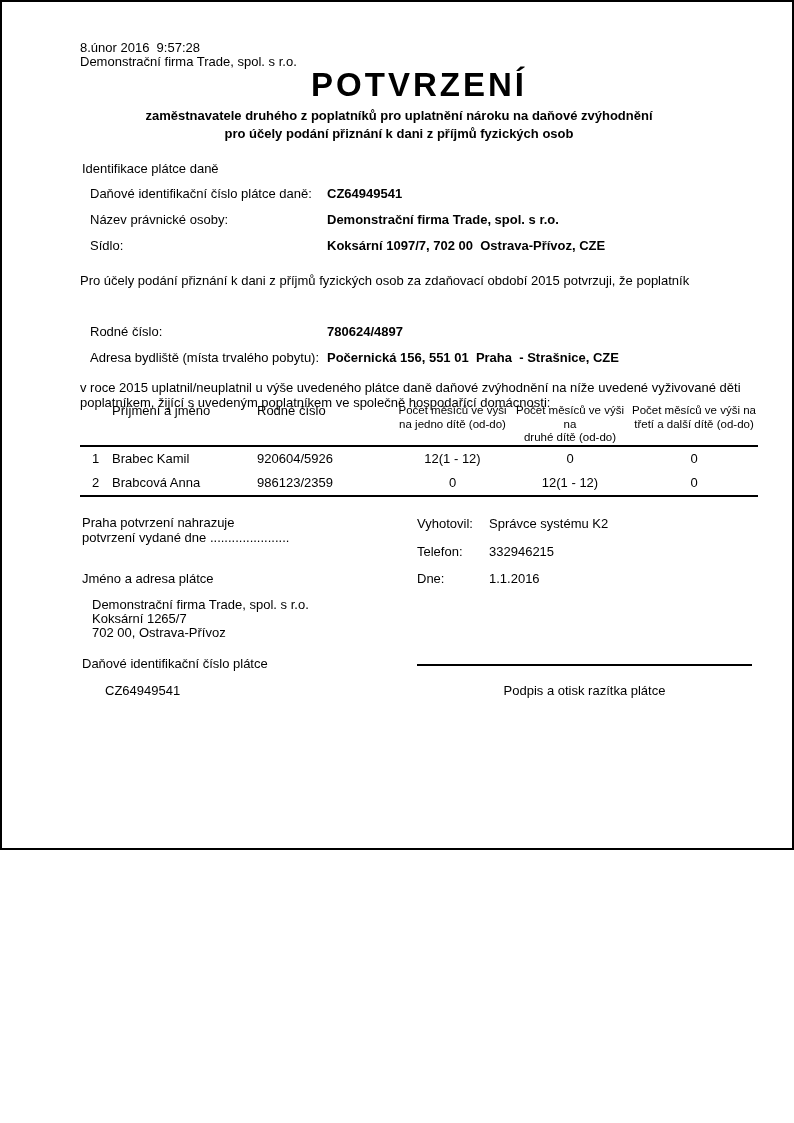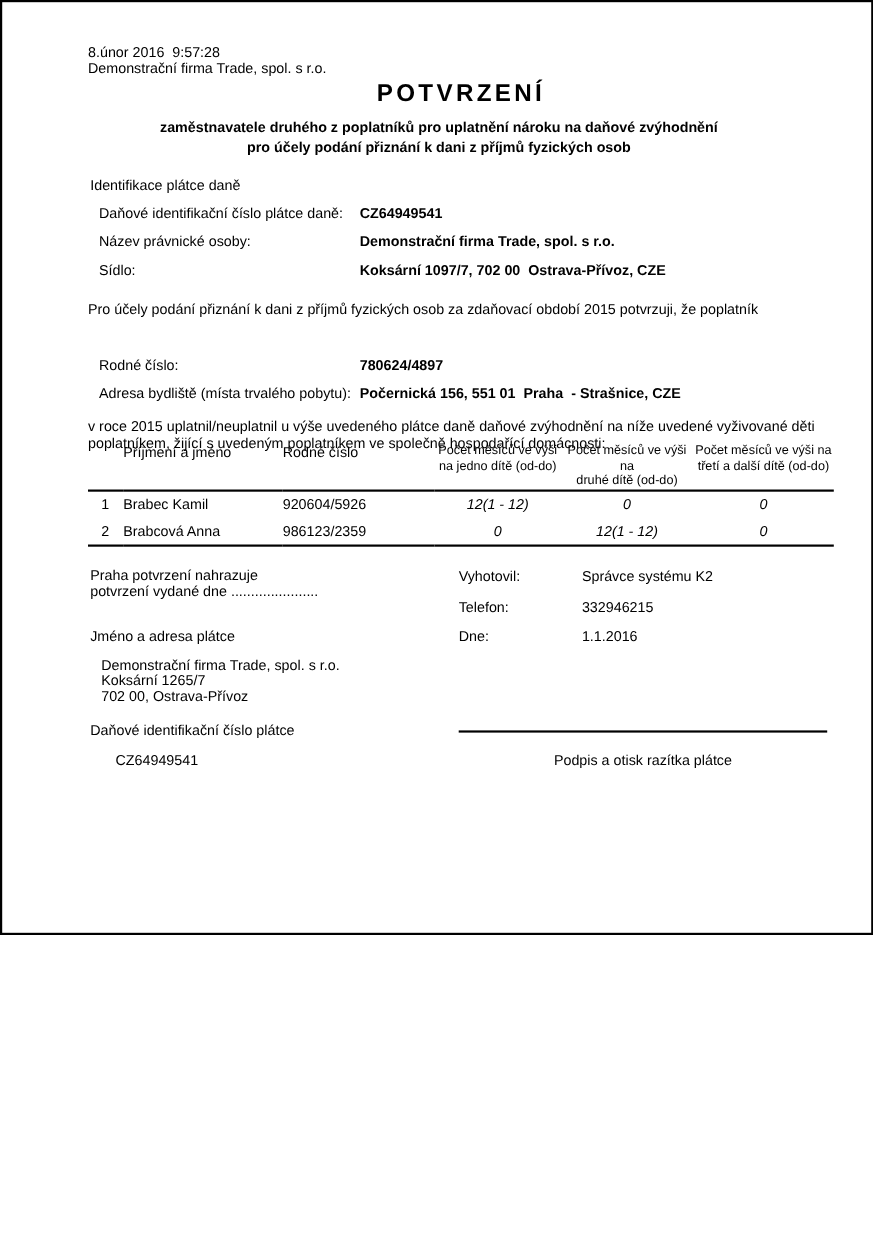--- a/index.html
+++ b/index.html
@@ -20,21 +20,21 @@
   }
   .abs { position: absolute; }
   .pre { white-space: pre; }
 
   .meta-line1 { left: 78px; top: 38px; }
   .meta-line2 { left: 78px; top: 52px; }
 
   .doc-title {
     left: 78px; top: 69px; width: 678px;
     text-align: center;
-    font-size: 22px;
+    font-size: 33px;
     line-height: 28px;
     font-weight: bold;
     letter-spacing: 3px;
   }
   .doc-subtitle {
     left: 0; top: 105px; width: 794px;
     text-align: center;
     font-weight: bold;
     line-height: 18px;
   }
@@ -71,26 +71,26 @@
     font-size: 11.5px;
     line-height: 13.5px;
   }
   table.children td {
     height: 24px;
     line-height: 24px;
     padding: 0;
     font-size: 13px;
   }
   table.children td.c-num { text-align: left; padding-left: 12px; }
-  table.children td.c-months { text-align: center; font-style: italic; }
+  table.children td.c-months { text-align: center; }
 
   .note-line1 { left: 80px; top: 513px; }
   .note-line2 { left: 80px; top: 528px; white-space: pre; }
 
-  .kv { position: absolute; left: 415px; display: flex; gap: 40px; }
+  .kv { position: absolute; left: 415px; display: flex; }
   .kv .klabel { min-width: 72px; }
   .kv-prepared { top: 514px; }
   .kv-phone { top: 542px; }
   .kv-date { top: 569px; }
 
   .payer-addr-heading { left: 80px; top: 569px; }
   .payer-addr { left: 90px; top: 596px; line-height: 14px; }
   .payer-taxid-heading { left: 80px; top: 654px; }
   .payer-taxid-value { left: 103px; top: 681px; }
 

